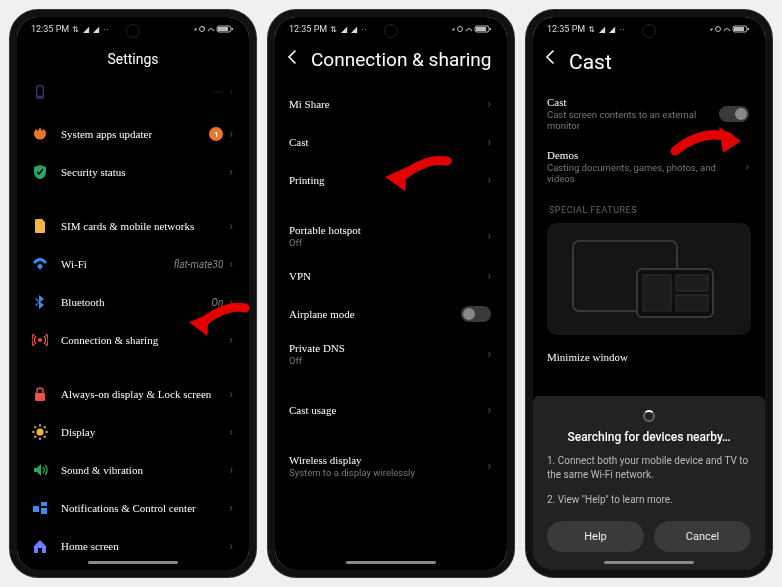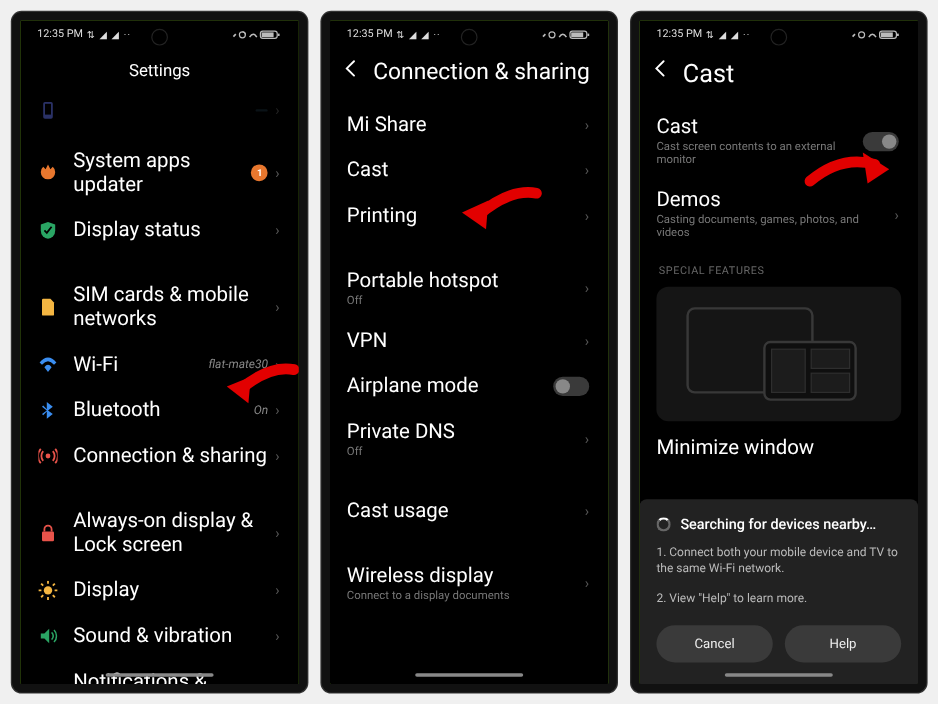--- a/index.html
+++ b/index.html
@@ -8,22 +8,22 @@
     font-family: -apple-system, BlinkMacSystemFont, "Segoe UI", Roboto, sans-serif;
     display: flex;
     gap: 12px;
     padding: 10px;
     width: 782px;
     height: 587px;
   }
   .phone {
     width: 248px;
     height: 567px;
-    background: #4d7c0f;
-    border-radius: 8px;
+    background: #5eead4;
+    border-radius: 28px;
     border: 7px solid #111;
     position: relative;
     overflow: hidden;
     box-shadow: 0 0 0 1px #333;
   }
   .notch {
     position: absolute;
     top: 7px;
     left: 50%;
     transform: translateX(-50%);
@@ -95,22 +95,23 @@
     width: 18px;
     height: 18px;
     display: inline-flex;
     align-items: center;
     justify-content: center;
     margin-right: 12px;
     flex-shrink: 0;
   }
   .row .label {
     flex: 1;
-    font-size: 17px;
+    font-size: 11px;
     color: #fff;
+    font-family: Liberation Serif, serif;
   }
   .row .sub {
     font-size: 9.5px;
     color: #777;
     margin-top: 1px;
   }
   .row .label-wrap { flex: 1; display: flex; flex-direction: column; }
   .row .trail {
     font-size: 10px;
     color: #888;
@@ -197,20 +198,21 @@
     border-top-right-radius: 6px;
     padding: 14px 14px 18px;
   }
   .modal-title {
     font-size: 12px;
     color: #fff;
     display: flex;
     align-items: center;
     gap: 8px;
     font-weight: 500;
+    flex-direction: column;
   }
   .modal-text {
     font-size: 10px;
     color: #bbb;
     margin-top: 10px;
     line-height: 1.45;
   }
   .modal-buttons {
     display: flex;
     gap: 10px;
@@ -281,21 +283,21 @@
           <span class="badge">1</span>
           <span class="chev">›</span>
         </div>
         <div class="row">
           <span class="icon">
             <svg width="16" height="16" viewBox="0 0 16 16">
               <path d="M8 1 L14 3 V8 A6 7 0 0 1 8 15 A6 7 0 0 1 2 8 V3 Z" fill="#2aa564"></path>
               <path d="M5 8 L7 10 L11 5" stroke="#000" stroke-width="1.5" fill="none"></path>
             </svg>
           </span>
-          <span class="label">Display status</span>
+          <span class="label">Security status</span>
           <span class="chev">›</span>
         </div>
         <div class="divider"></div>
         <div class="row">
           <span class="icon">
             <svg width="16" height="16" viewBox="0 0 16 16">
               <path d="M4 1 H10 L13 4 V14 A1 1 0 0 1 12 15 H4 A1 1 0 0 1 3 14 V2 A1 1 0 0 1 4 1" fill="#f4b642"></path>
             </svg>
           </span>
           <span class="label">SIM cards &amp; mobile networks</span>
@@ -465,21 +467,21 @@
         </div>
         <div class="divider"></div>
         <div class="row">
           <span class="label">Cast usage</span>
           <span class="chev">›</span>
         </div>
         <div class="divider"></div>
         <div class="row">
           <div class="label-wrap">
             <span class="label">Wireless display</span>
-            <span class="sub">Connect to a display documents</span>
+            <span class="sub">System to a display wirelessly</span>
           </div>
           <span class="chev">›</span>
         </div>
       </div>
     <div class="nav-bar"></div>
   </div>
   <svg class="arrow" style="top:138px;left:106px" width="72" height="44" viewBox="0 0 72 44">
     <path d="M66 6 Q44 2 18 24" stroke="#e20000" stroke-width="9" fill="none" stroke-linecap="round"></path>
     <path d="M4 22 L26 12 L24 36 Z" fill="#e20000"></path>
   </svg>
@@ -542,22 +544,22 @@
       </div>
     </div>
     <div class="modal">
       <div class="modal-title">
         <span class="spinner"></span>
         <span>Searching for devices nearby…</span>
       </div>
       <div class="modal-text">1. Connect both your mobile device and TV to the same Wi-Fi network.</div>
       <div class="modal-text">2. View "Help" to learn more.</div>
       <div class="modal-buttons">
+        <div class="modal-btn">Help</div>
         <div class="modal-btn">Cancel</div>
-        <div class="modal-btn">Help</div>
       </div>
     </div>
     <div class="nav-bar"></div>
   </div>
   <svg class="arrow" style="top:106px;left:134px" width="78" height="36" viewBox="0 0 78 36">
     <path d="M8 28 Q34 6 62 14" stroke="#e20000" stroke-width="9" fill="none" stroke-linecap="round"></path>
     <path d="M74 18 L52 4 L56 30 Z" fill="#e20000"></path>
   </svg>
 </div>
 

